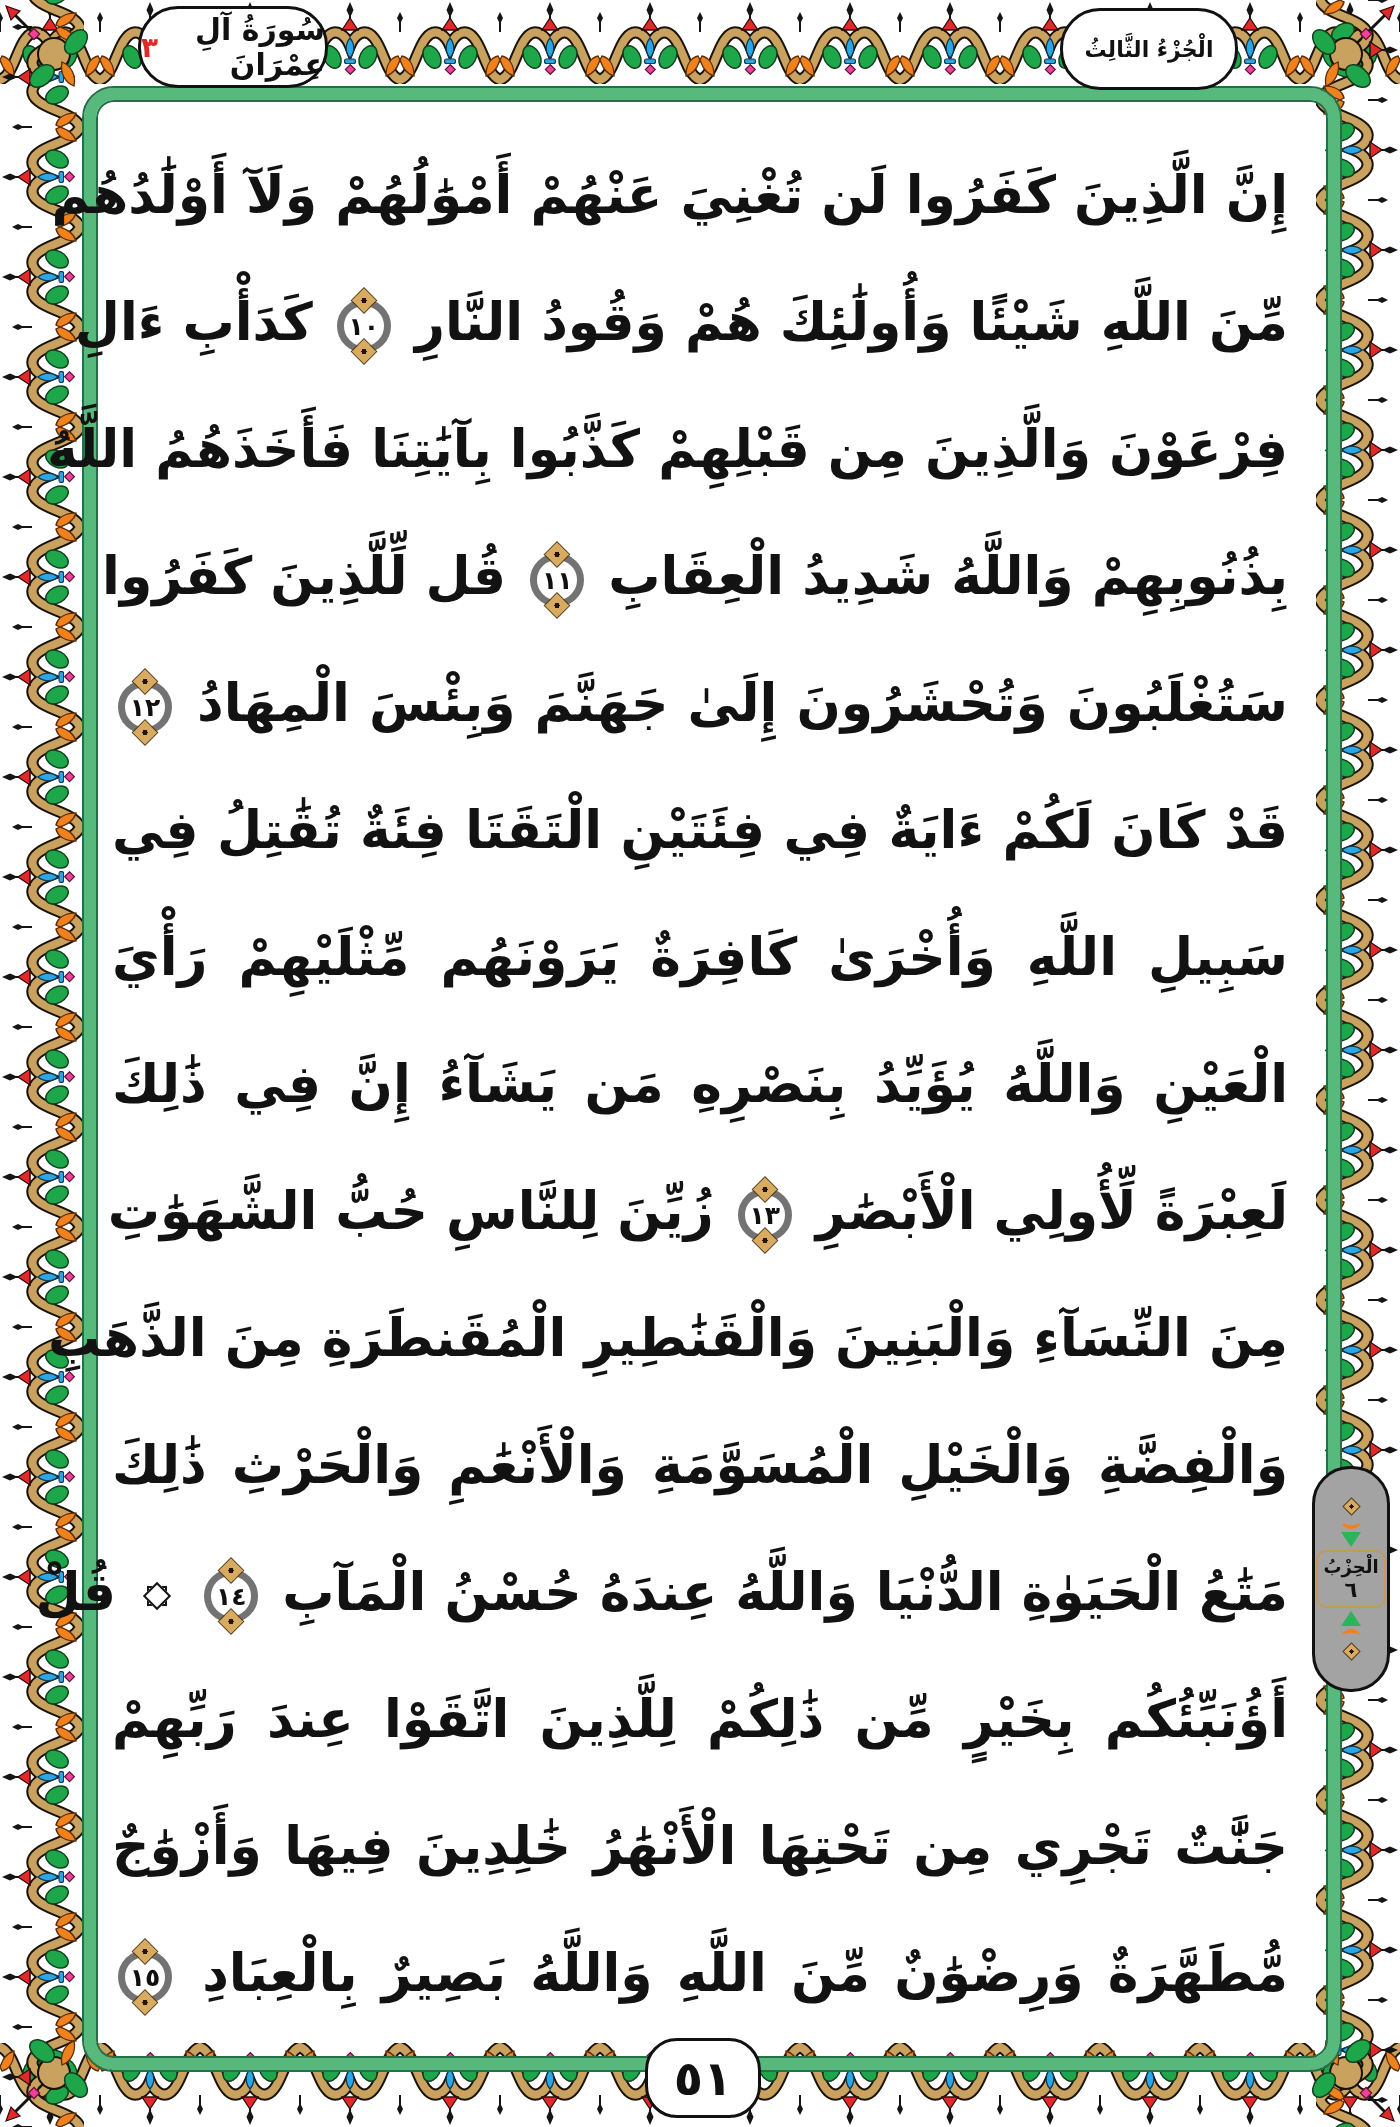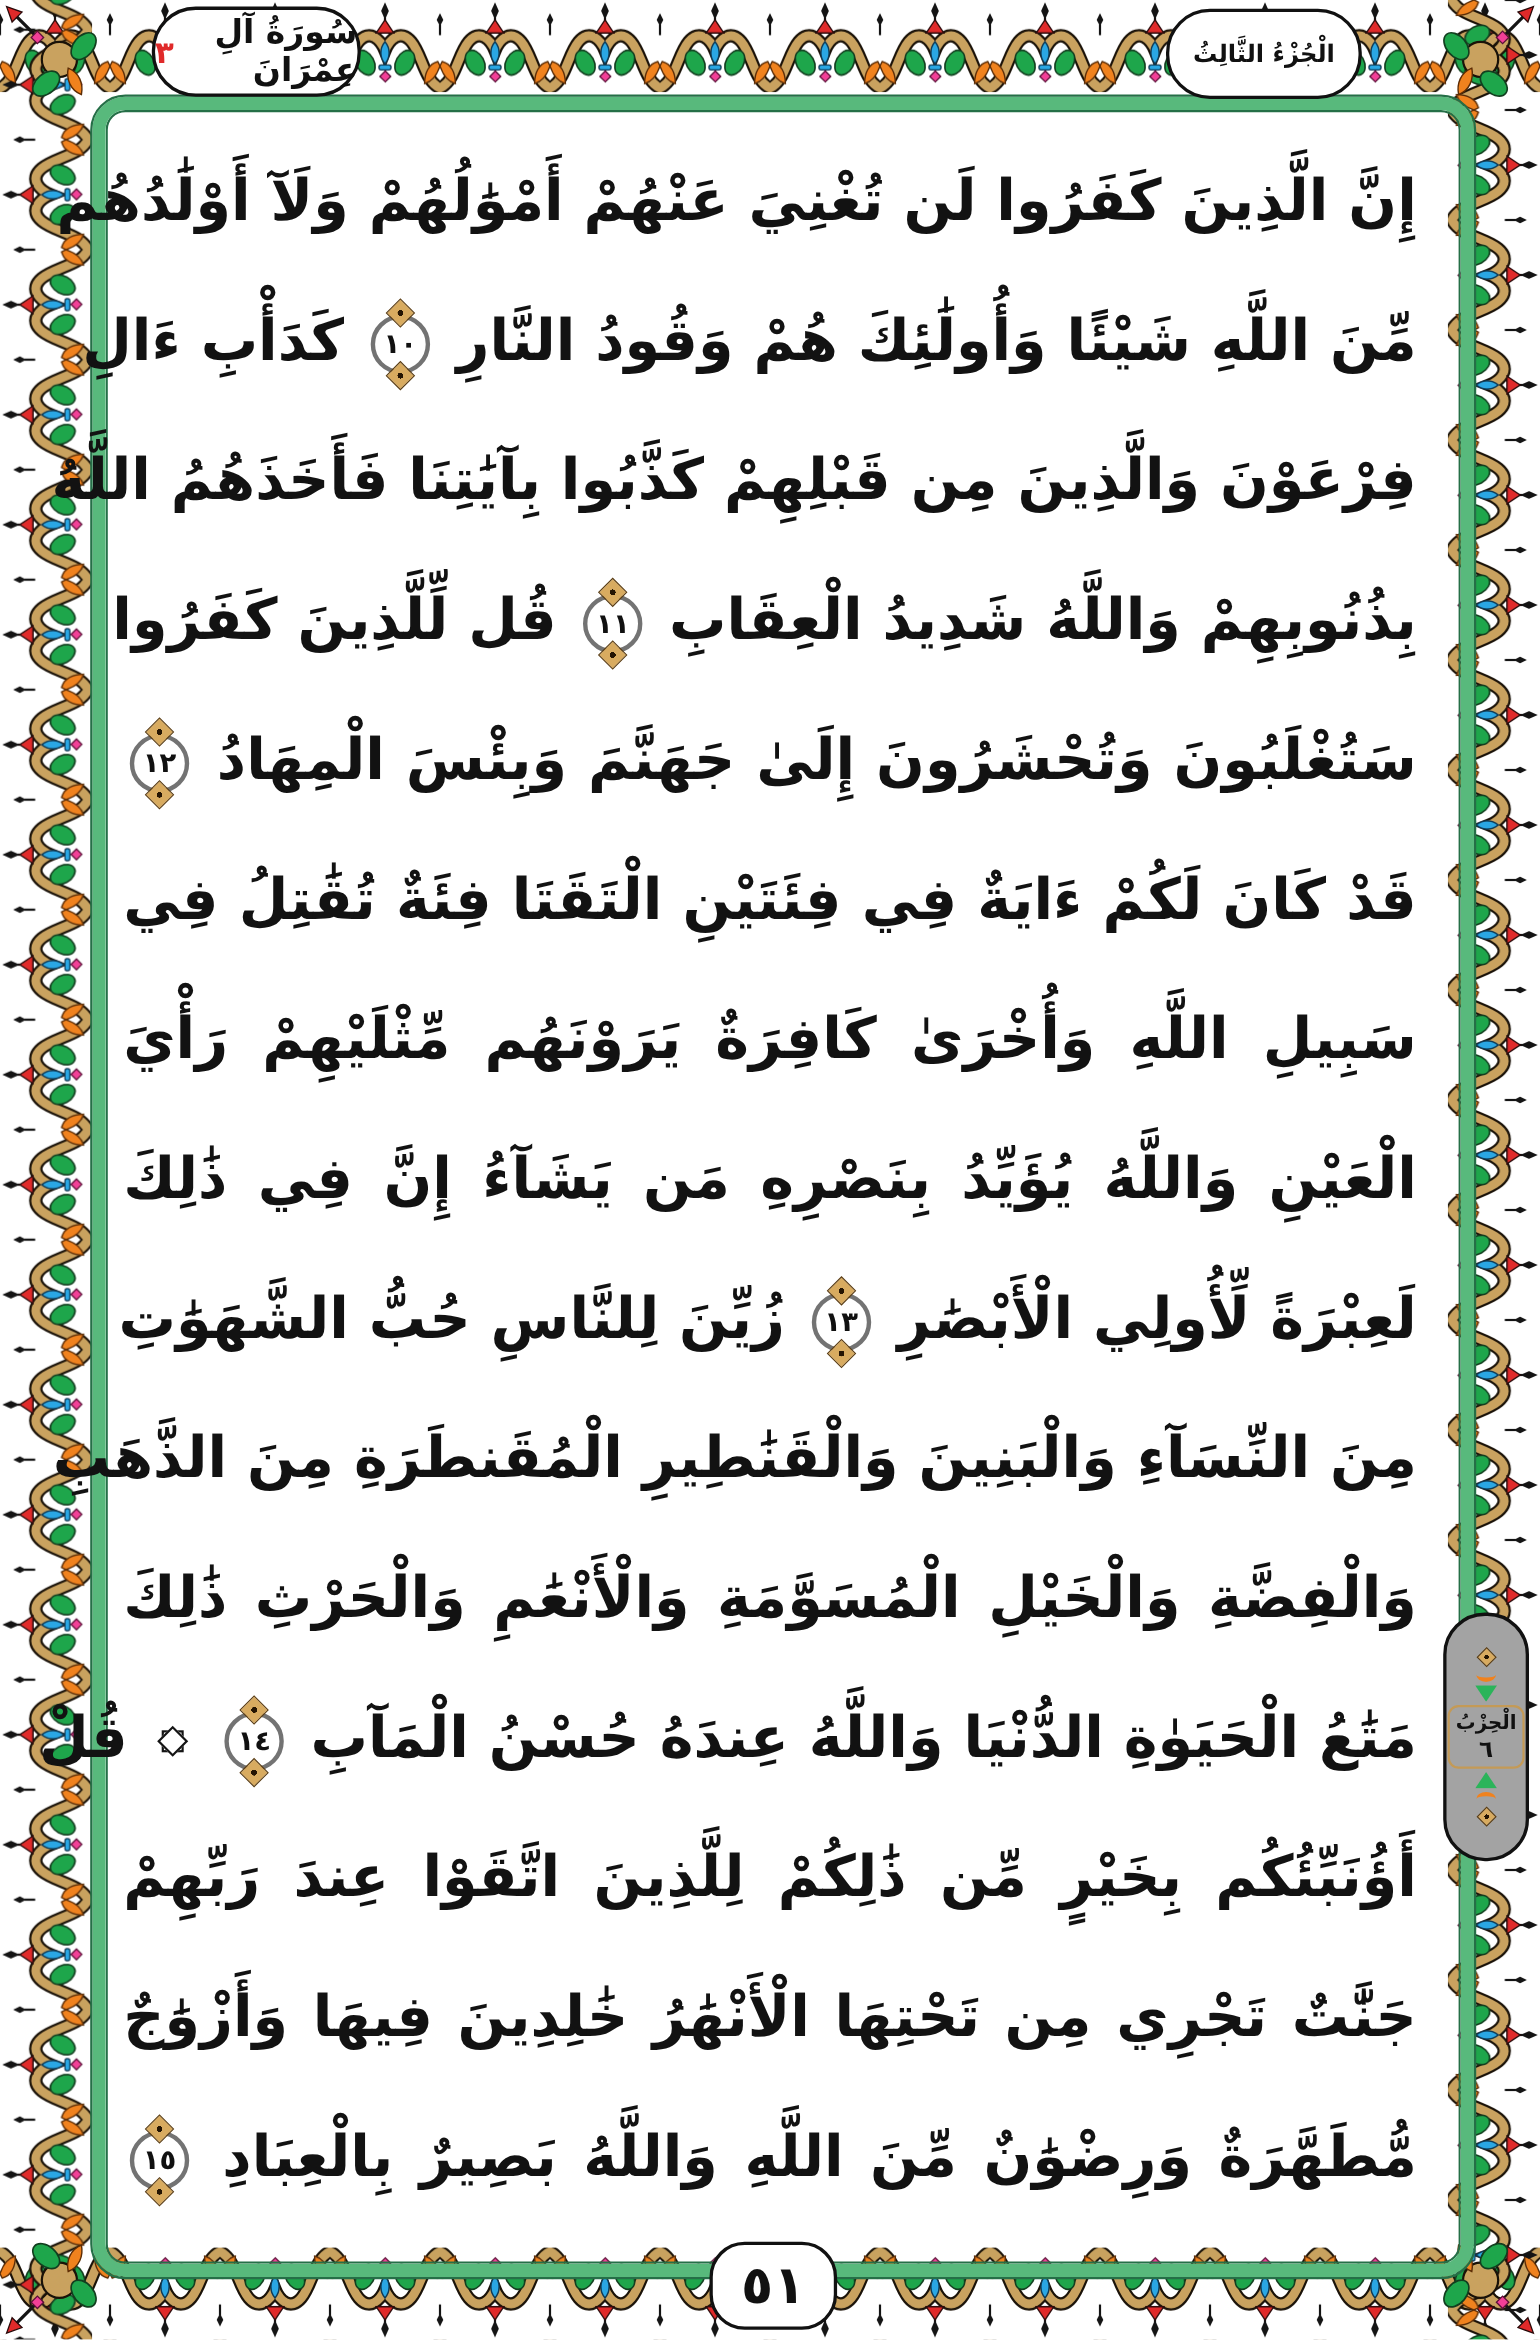--- a/index.html
+++ b/index.html
@@ -16,27 +16,27 @@
   .corner-tr{right:0;top:0;transform:scaleX(-1);}
   .corner-bl{left:0;bottom:0;transform:scaleY(-1);}
   .corner-br{right:0;bottom:0;transform:scale(-1,-1);}
 
   
   .frame{position:absolute;left:84px;top:88px;width:1232px;height:1958px;z-index:3;
          border:12px solid #58b97c;border-radius:30px;outline:2px solid #256f47;
          box-shadow:inset 0 0 0 2px #256f47;background:transparent;}
 
   
-  .lines{position:absolute;left:112px;top:120px;width:1176px;height:1906px;z-index:4;
+  .lines{position:absolute;left:112px;top:132px;width:1176px;height:1906px;z-index:4;
          direction:rtl;color:#121212;}
   .qline{height:127px;line-height:127px;text-align:justify;text-align-last:justify;
          -moz-text-align-last:justify;font-size:52px;font-weight:bold;white-space:nowrap;}
   .qtext{letter-spacing:0;}
   .ayah-marker{display:inline-flex;align-items:center;justify-content:center;
-         width:54px;height:54px;border:4px solid #737373;border-radius:50%;
+         width:54px;height:54px;border:7px solid #737373;border-radius:50%;
          vertical-align:middle;position:relative;margin:0 6px;background:#fff;box-sizing:border-box;}
   .ayah-marker::before,.ayah-marker::after{content:"";position:absolute;left:50%;width:17px;height:17px;
          transform:translateX(-50%) rotate(45deg);
          background:radial-gradient(circle at 50% 50%,#241402 0 2.6px,#d8ab60 2.7px);
          border:1.5px solid #5a3c12;}
   .ayah-marker::before{top:-15px;}
   .ayah-marker::after{bottom:-15px;}
   .ayah-num{font-size:25px;font-weight:bold;line-height:1;color:#101010;}
   .hizb-star{display:inline-block;width:30px;height:30px;position:relative;vertical-align:middle;margin:0 8px;}
   .hizb-star::before,.hizb-star::after{content:"";position:absolute;inset:5px;background:#fff;border:2.5px solid #141414;}

